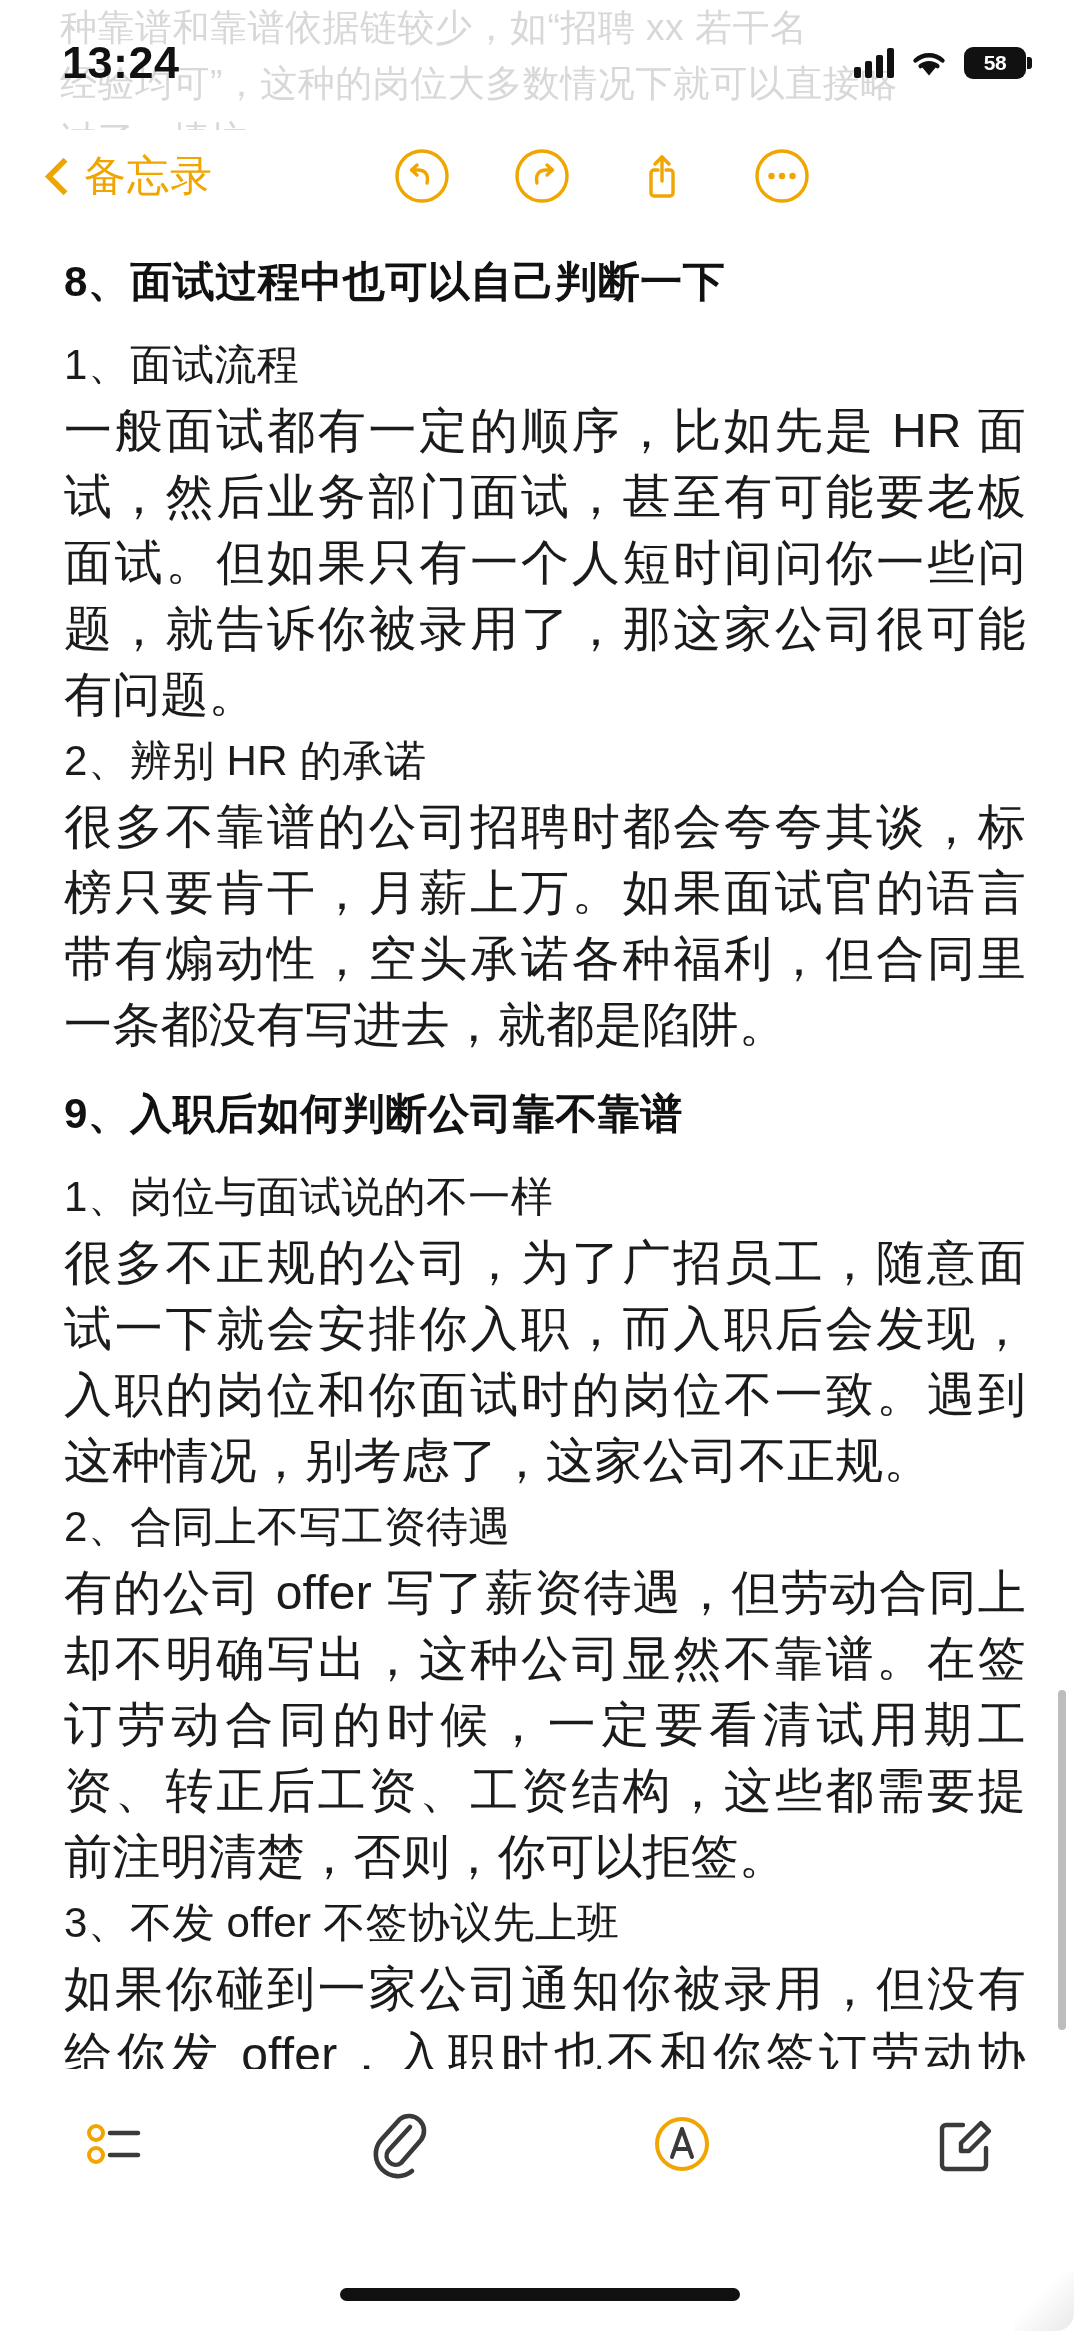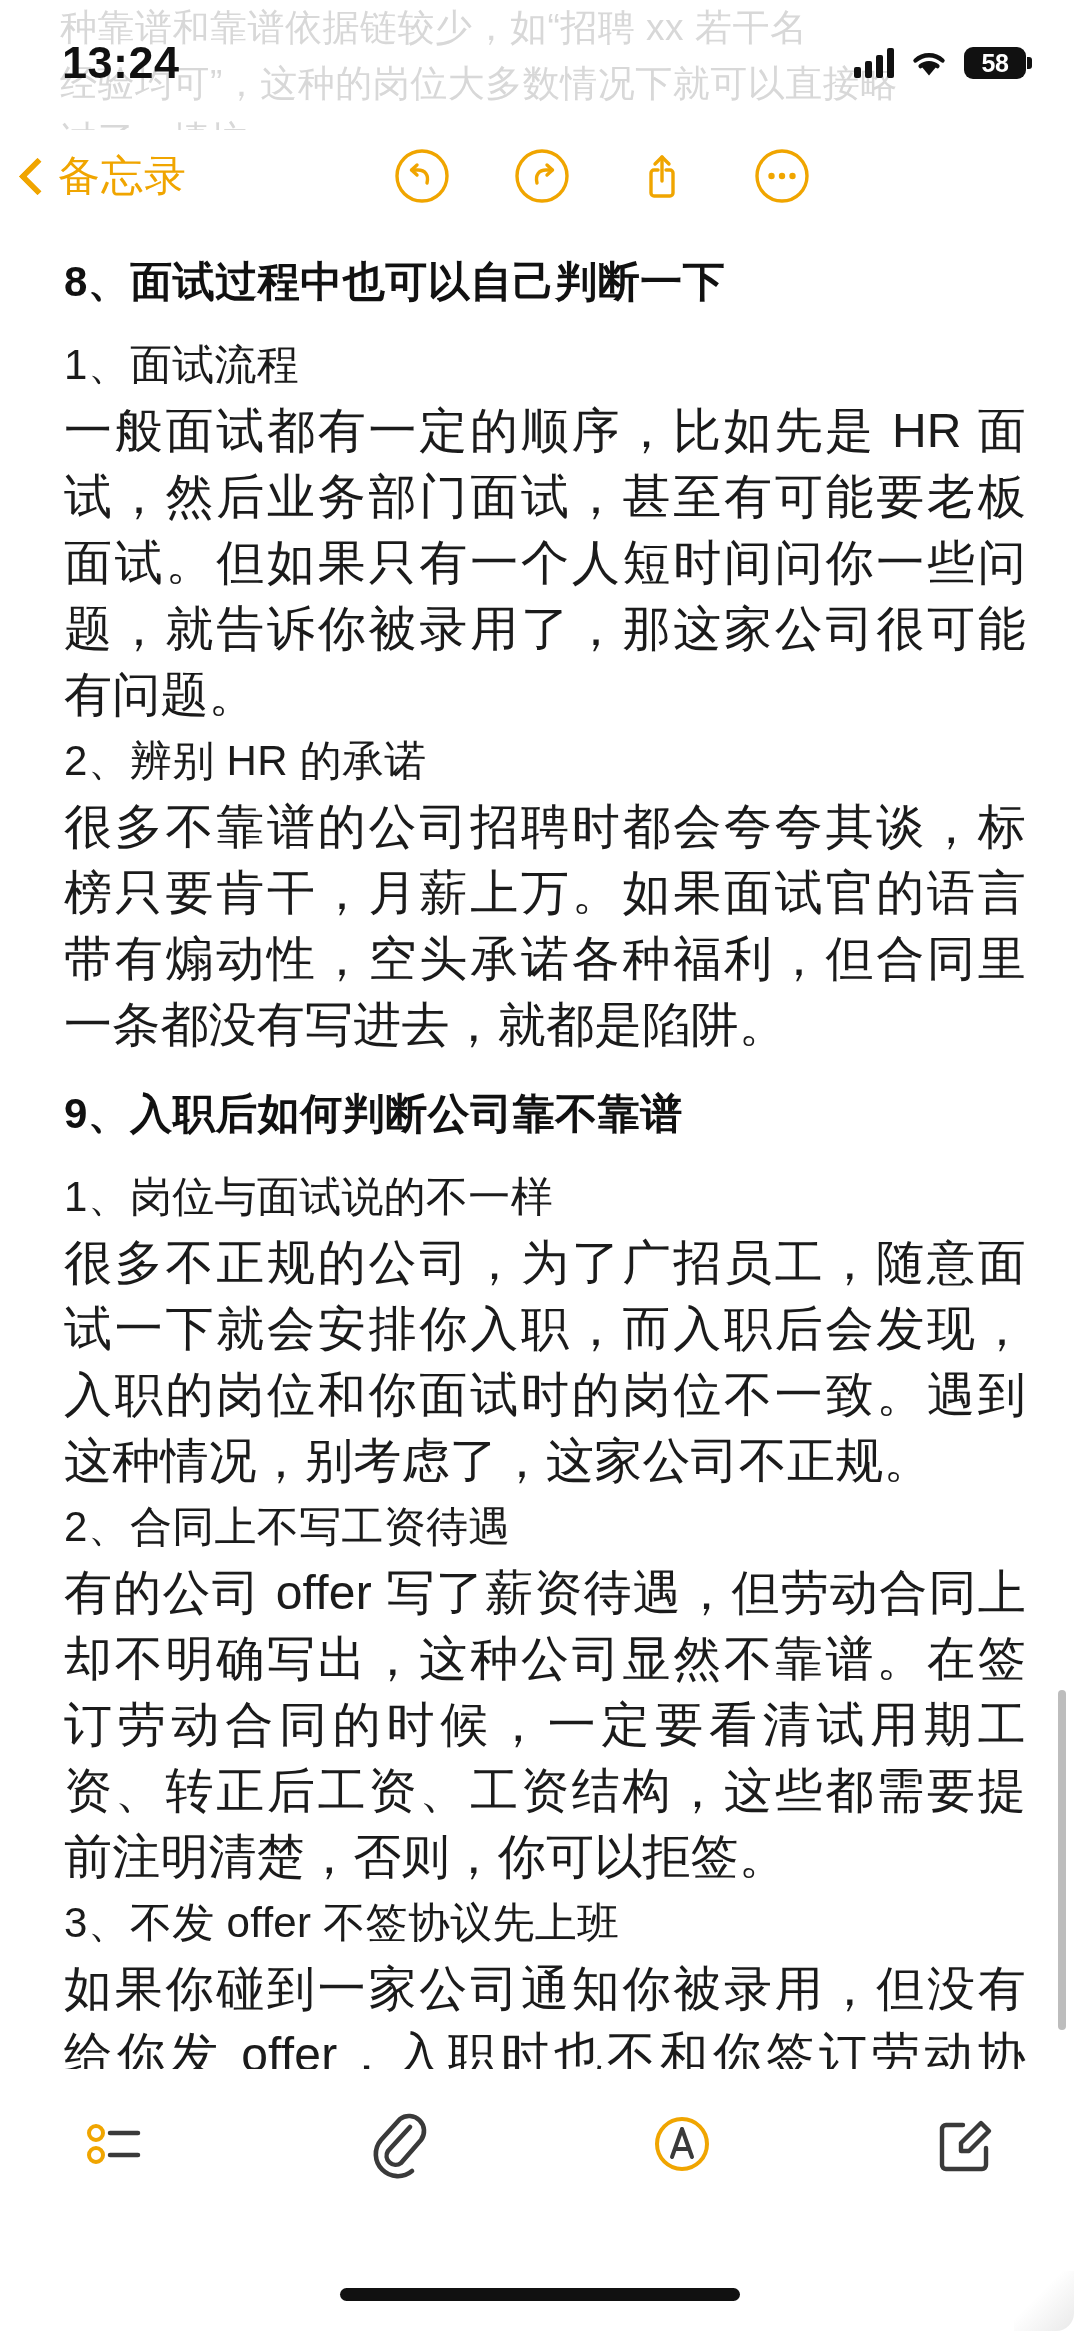--- a/index.html
+++ b/index.html
@@ -88,34 +88,34 @@
   .battery::after {
     content: "";
     position: absolute;
     right: -6px; top: 10px;
     width: 5px; height: 12px;
     background: #111;
     border-radius: 0 3px 3px 0;
   }
   .battery span {
     color: #fff;
-    font-size: 25px;
+    font-size: 21px;
     font-weight: bold;
     letter-spacing: -0.5px;
   }
 
   
   .nav-bar {
     position: absolute;
     top: 128px; left: 0;
     width: 868px;
     height: 96px;
     display: flex;
     align-items: center;
-    padding: 0 44px 0 18px;
+    padding: 0 44px 0 44px;
     z-index: 4;
   }
   .nav-back {
     display: flex;
     align-items: center;
     gap: 14px;
     color: #f0a500;
   }
   .chev {
     width: 26px; height: 40px;

